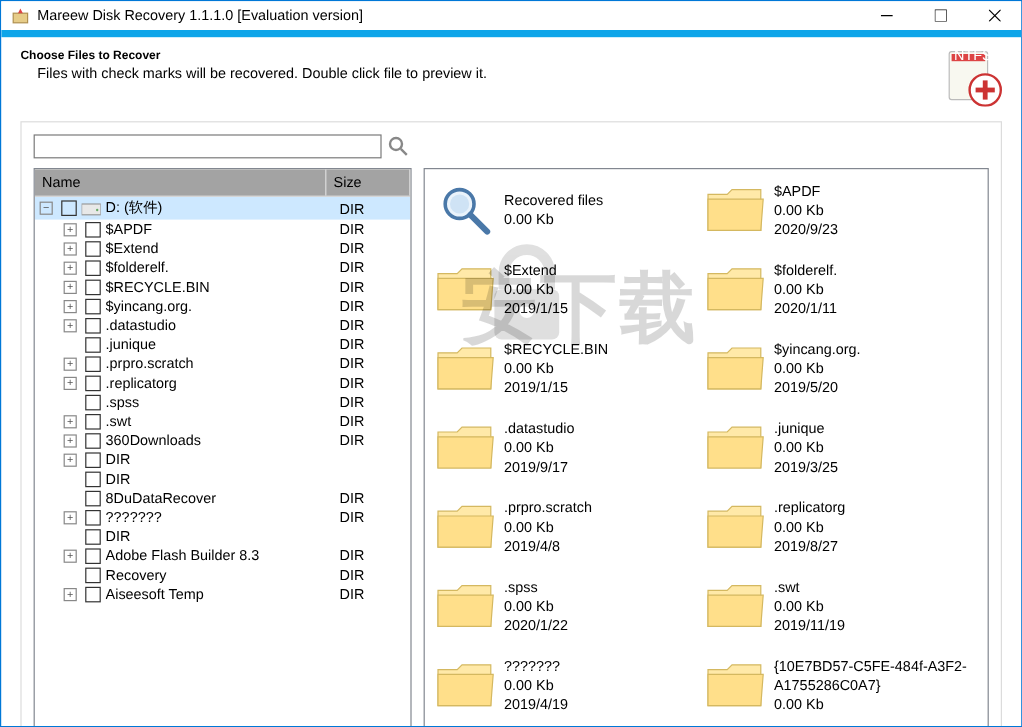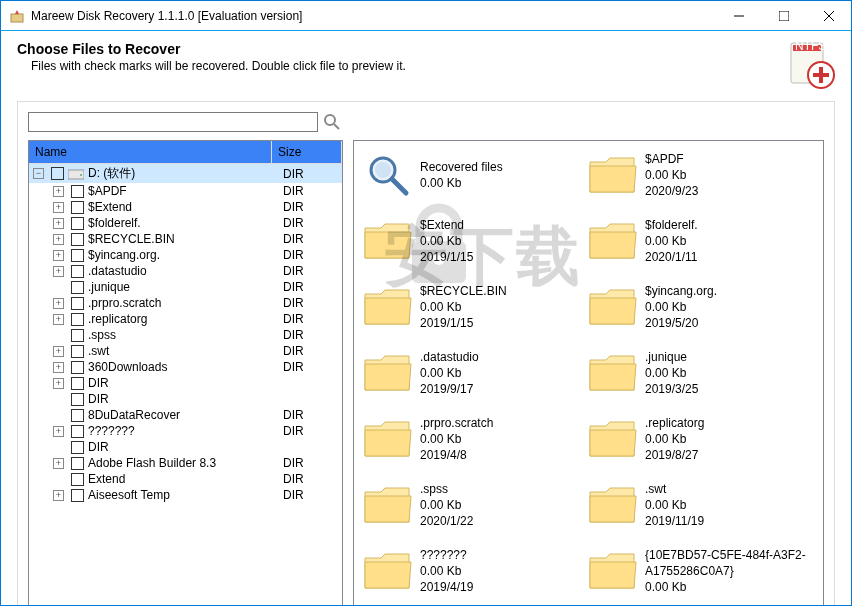--- a/index.html
+++ b/index.html
@@ -1,41 +1,41 @@
 <!DOCTYPE html>
 <html><head>
   <meta charset="utf-8">
   <style>
     * { margin: 0; padding: 0; box-sizing: border-box; font-family: "Microsoft YaHei", "Segoe UI", sans-serif; font-size: 12px; }
     body { width: 852px; height: 606px; background: #fff; border: 1px solid #0078d7; display: flex; flex-direction: column; overflow: hidden; }
     
-    .titlebar { height: 30px; background: #fff; display: flex; align-items: center; padding: 0 0 0 8px; border-bottom: 1px solid #0ea5e9; }
+    .titlebar { height: 30px; background: #fff; display: flex; align-items: center; padding: 0 0 0 8px; border-bottom: 6px solid #0ea5e9; }
     .titlebar .appicon { width: 16px; height: 16px; margin-right: 6px; display: flex; align-items: center; justify-content: center; }
     .titlebar .title { flex: 1; color: #000; }
     .winctrl { display: flex; }
     .winctrl div { width: 45px; height: 29px; display: flex; align-items: center; justify-content: center; cursor: pointer; color: #000; }
     
     .header { padding: 10px 16px 8px; display: flex; align-items: flex-start; }
     .header-text { flex: 1; }
-    .header-title { font-weight: bold; font-size: 14px; margin-bottom: 2px; }
+    .header-title { font-weight: bold; font-size: 10px; margin-bottom: 2px; }
     .header-sub { padding-left: 14px; }
     .header-icon { width: 48px; height: 48px; }
     
     .main { flex: 1; margin: 4px 16px; border: 1px solid #dcdcdc; display: flex; flex-direction: column; padding: 10px; }
     
     .searchbar { display: flex; align-items: center; margin-bottom: 8px; }
     .search-input { width: 290px; height: 20px; border: 1px solid #7a7a7a; padding: 0 4px; }
     .search-icon { width: 20px; height: 20px; margin-left: 4px; display: flex; align-items: center; justify-content: center; cursor: pointer; }
     
     .panels { flex: 1; display: flex; gap: 10px; min-height: 0; }
     .panel { border: 1px solid #828790; overflow: hidden; display: flex; flex-direction: column; }
     .left-panel { width: 315px; }
     .right-panel { flex: 1; }
     
-    .tree-header { display: flex; border-bottom: 1px solid #dcdcdc; background: #3b82f6; }
+    .tree-header { display: flex; border-bottom: 1px solid #dcdcdc; background: #a3a3a3; }
     .tree-header .col { padding: 4px 6px; border-right: 1px solid #dcdcdc; }
     .th-name { flex: 1; }
     .th-size { width: 70px; }
     
     .tree-body { flex: 1; overflow-y: scroll; overflow-x: hidden; }
     .tree-row { display: flex; align-items: center; padding: 1px 4px; white-space: nowrap; }
     .tree-row.selected { background: #cde8ff; }
     .expander { width: 11px; height: 11px; border: 1px solid #888; display: inline-flex; align-items: center; justify-content: center; font-size: 9px; line-height: 1; margin-right: 3px; cursor: pointer; color: #555; }
     .expander.empty { border: none; width: 11px; }
     .checkbox { width: 13px; height: 13px; border: 1px solid #333; margin: 0 4px; cursor: pointer; }
@@ -238,21 +238,21 @@
             </div>
             <div class="tree-row child">
               <span class="expander ">+</span>
               <span class="checkbox"></span>
               <span class="name">Adobe Flash Builder 8.3</span>
               <span class="size">DIR</span>
             </div>
             <div class="tree-row child">
               <span class="expander empty"></span>
               <span class="checkbox"></span>
-              <span class="name">Extend</span>
+              <span class="name">Recovery</span>
               <span class="size">DIR</span>
             </div>
             <div class="tree-row child">
               <span class="expander ">+</span>
               <span class="checkbox"></span>
               <span class="name">Aiseesoft Temp</span>
               <span class="size">DIR</span>
             </div>
           </div>
       </div>

